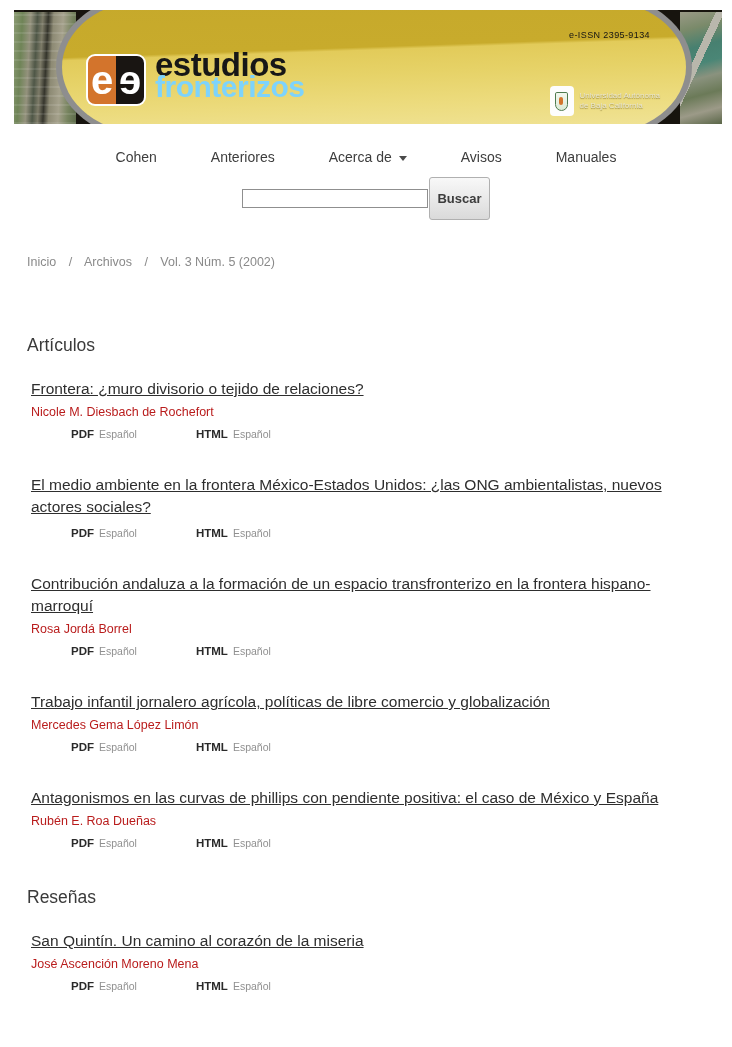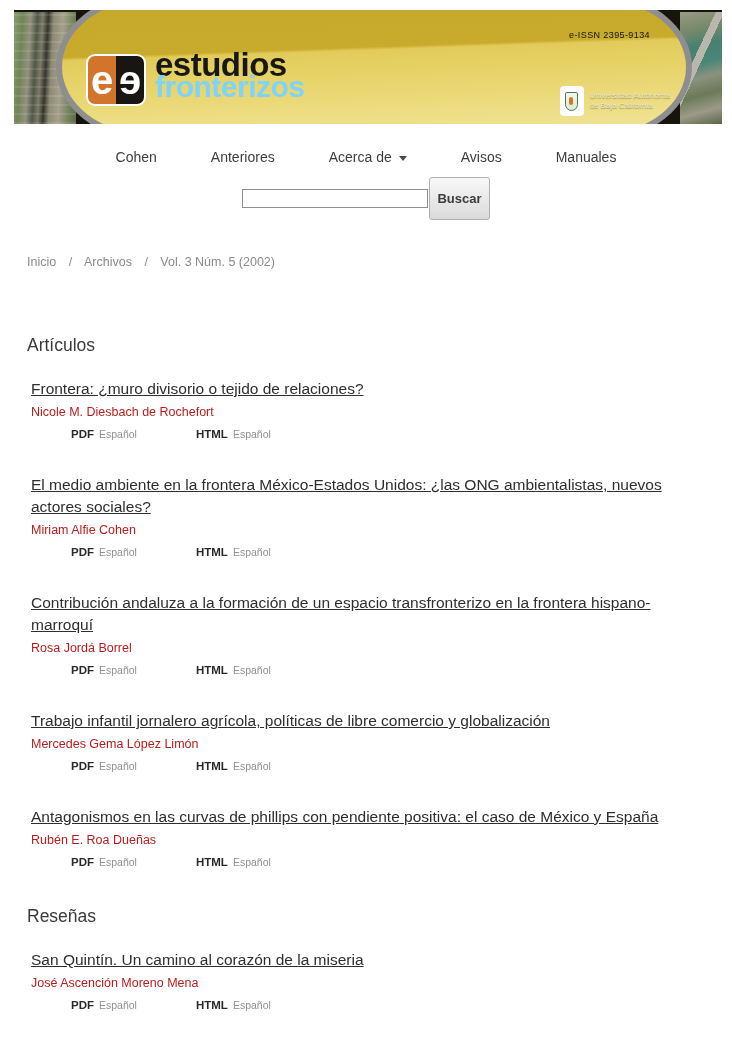--- a/index.html
+++ b/index.html
@@ -49,21 +49,21 @@
   .tile-right{ background:#191512; border-radius:0 7px 7px 0; }
   .tile-right .glyph{ display:inline-block; transform:scaleX(-1); }
   .logo-words{ margin-left:9px; margin-top:-6px; line-height:1; }
   .logo-word1{ font-size:33px; color:#171717; font-weight:600; letter-spacing:-0.5px; }
   .logo-word2{ font-size:30px; color:#7dd3fc; font-weight:600; letter-spacing:-0.5px; margin-top:-9px; }
   .eissn{
     position:absolute; top:20px; right:72px; font-size:9px; font-weight:normal;
     color:#141414; letter-spacing:.4px;
   }
   .uabc{
-    position:absolute; right:52px; bottom:8px; display:flex; align-items:center; gap:6px;
+    position:absolute; right:62px; bottom:8px; display:flex; align-items:center; gap:6px;
   }
   .uabc-shield-box{
     width:24px; height:30px; background:#fdfdfd; border-radius:4px;
     display:flex; align-items:center; justify-content:center;
   }
   .uabc-shield{
     width:13px; height:19px; border:1.5px solid #4e7a4e; border-radius:2px 2px 7px 7px;
     background:linear-gradient(#f2f7ef,#dcead6); position:relative;
   }
   .uabc-shield::after{
@@ -191,21 +191,20 @@
           </a>
           <a class="galley">
             <span class="g-label">HTML</span>
             <span class="g-lang">Español</span>
           </a>
         </div>
       </div>
 
       <div class="article">
         <h3 class="art-title">El medio ambiente en la frontera México-Estados Unidos: ¿las ONG ambientalistas, nuevos actores sociales?</h3>
-        <div class="art-author">Miriam Alfie Cohen</div>
         <div class="galleys">
           <a class="galley">
             <span class="g-label">PDF</span>
             <span class="g-lang">Español</span>
           </a>
           <a class="galley">
             <span class="g-label">HTML</span>
             <span class="g-lang">Español</span>
           </a>
         </div>

